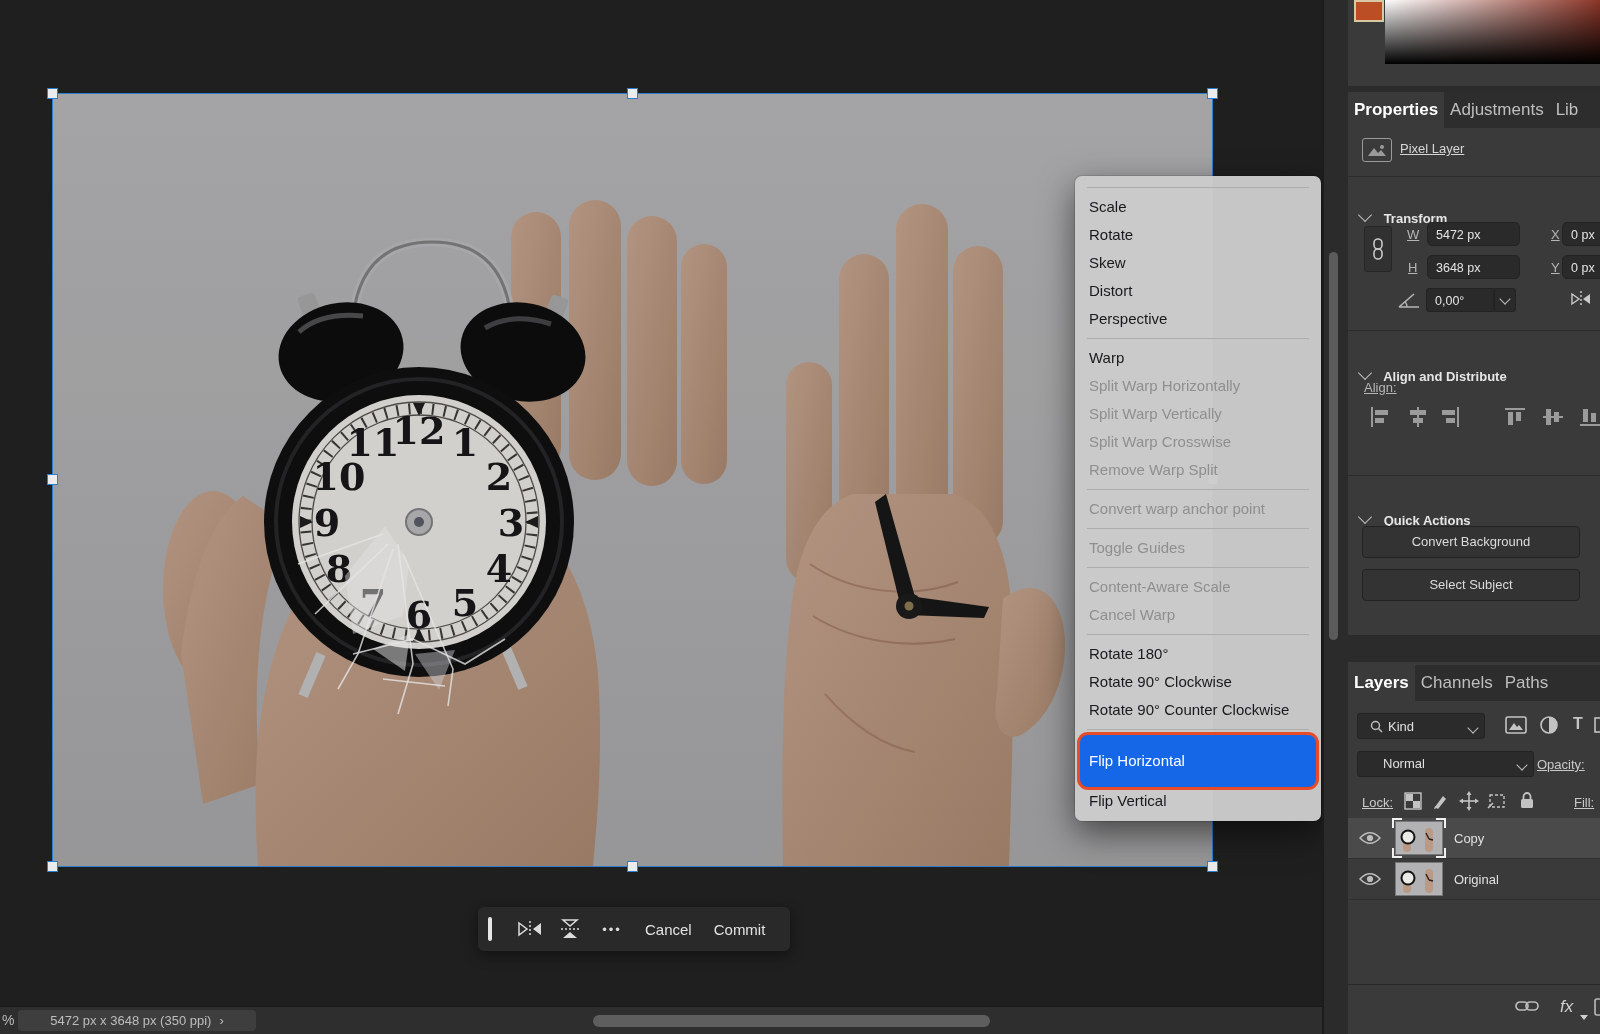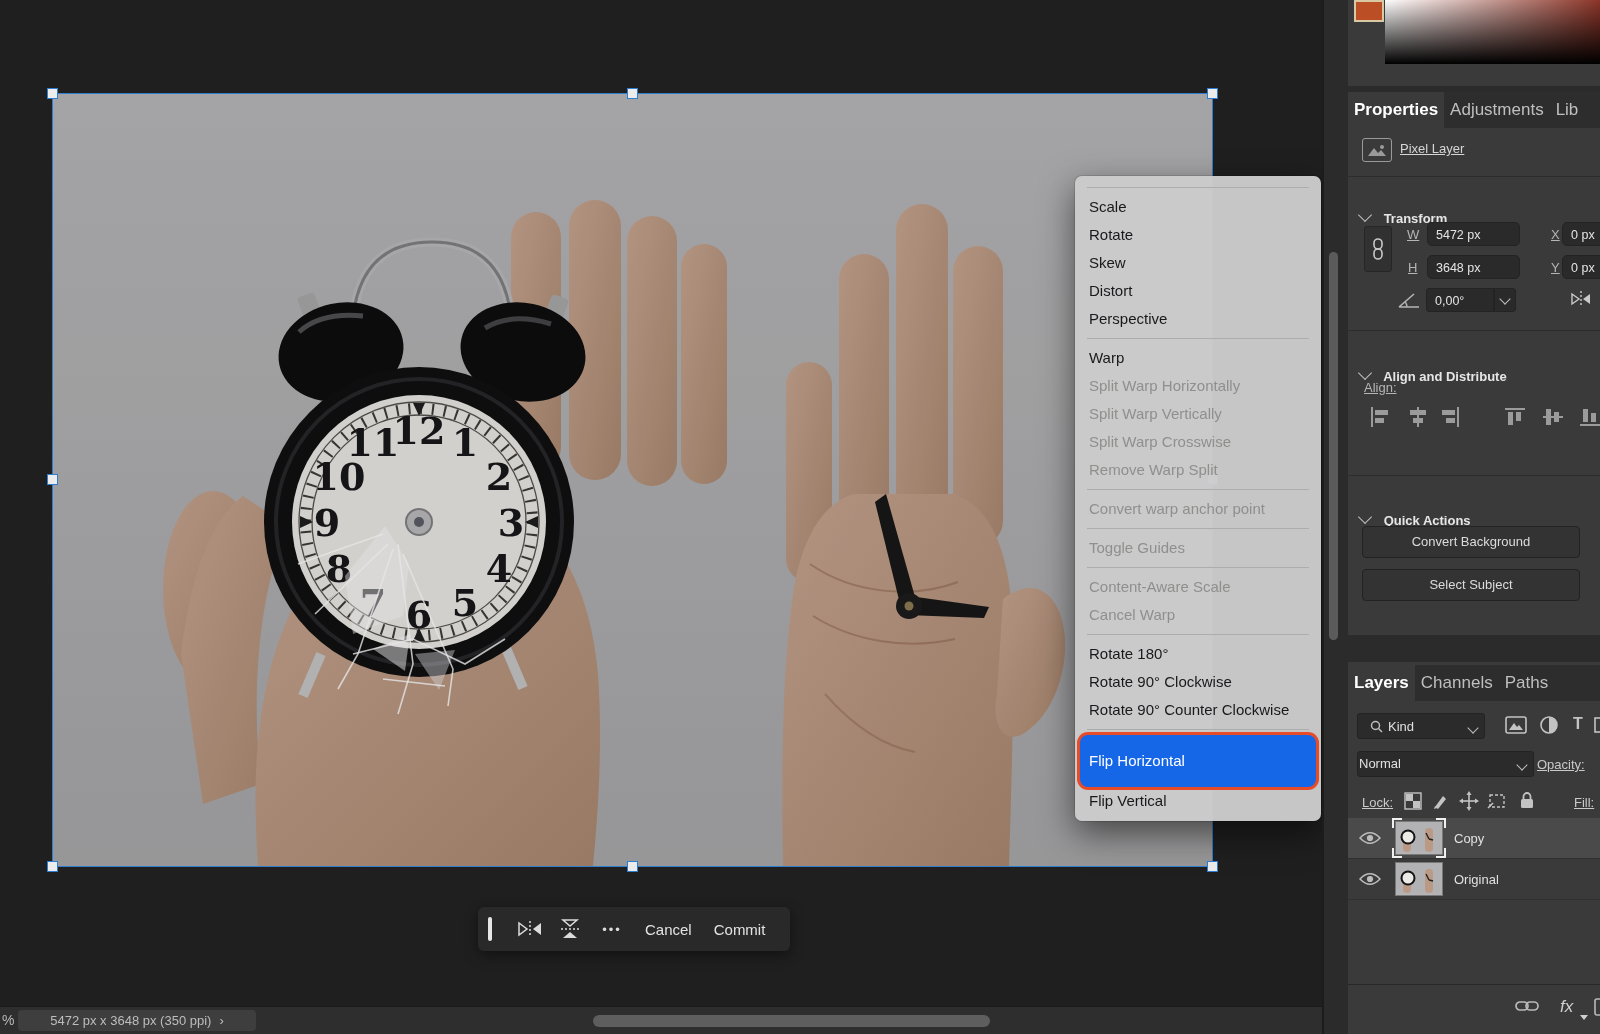--- a/index.html
+++ b/index.html
@@ -62,21 +62,21 @@
   .qa-btn{position:absolute;left:14px;width:216px;height:30px;background:#333333;border:1px solid #222;
      border-radius:4px;color:#dcdcdc;font-size:13px;text-align:center;line-height:30px;cursor:pointer;}
   #view-more{position:absolute;left:0;width:254px;top:613px;height:10px;overflow:hidden;text-align:center;
      color:#b5b5b5;font-size:13px;line-height:16px;}
   .icon-btn{position:absolute;cursor:pointer;display:flex;align-items:center;justify-content:center;}
 
   
   #kind-combo{position:absolute;left:9px;top:713px;width:128px;height:26px;background:#2b2b2b;border:1px solid #232323;
      border-radius:3px;display:flex;align-items:center;color:#e0e0e0;font-size:13px;gap:5px;padding-left:12px;box-sizing:border-box;}
   #blend-select{position:absolute;left:9px;top:751px;width:177px;height:26px;background:#2b2b2b;border:1px solid #232323;
-     border-radius:3px;color:#e0e0e0;font-size:13px;line-height:24px;padding-left:1px;box-sizing:border-box;}
+     border-radius:3px;color:#e0e0e0;font-size:13px;line-height:24px;padding-left:25px;box-sizing:border-box;}
   .sel-chev{position:absolute;right:7px;top:9px;width:7px;height:7px;border-right:1.5px solid #bdbdbd;
      border-bottom:1.5px solid #bdbdbd;transform:rotate(45deg);}
   .layer-row{position:absolute;left:0;width:254px;height:40px;display:flex;align-items:center;border-bottom:1px solid #303030;}
   .layer-row.selected{background:#4a4a4a;}
   .eye{width:22px;margin-left:11px;display:flex;}
   .thumb{position:relative;width:46px;height:32px;margin-left:14px;border:1px solid #787878;background:#b4b4b6;}
   .layer-name{color:#e0e0e0;font-size:13px;margin-left:11px;}
   .corners,.corners2{position:absolute;inset:-4px;display:none;pointer-events:none;}
   .selected .corners,.selected .corners2{display:block;}
   .corners::before{content:"";position:absolute;left:0;top:0;width:8px;height:8px;border-top:2px solid #f0f0f0;border-left:2px solid #f0f0f0;}

